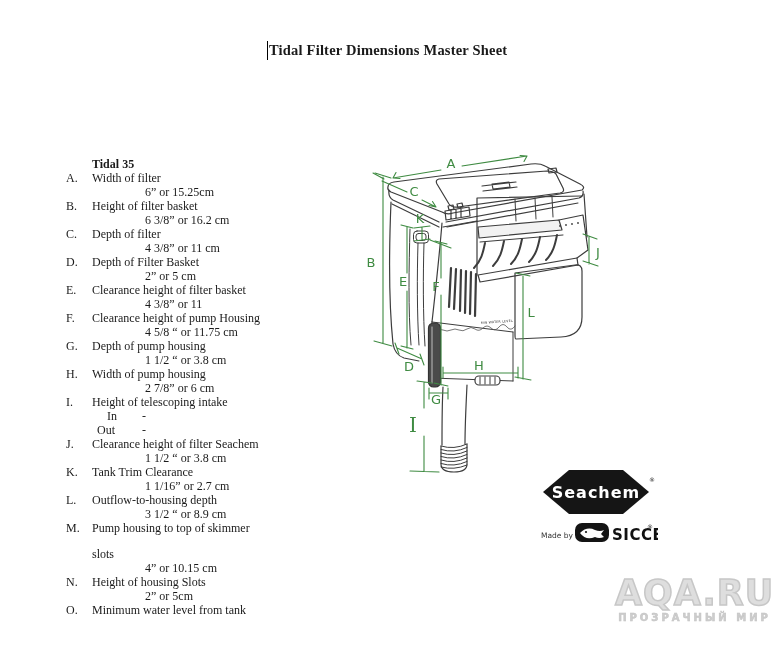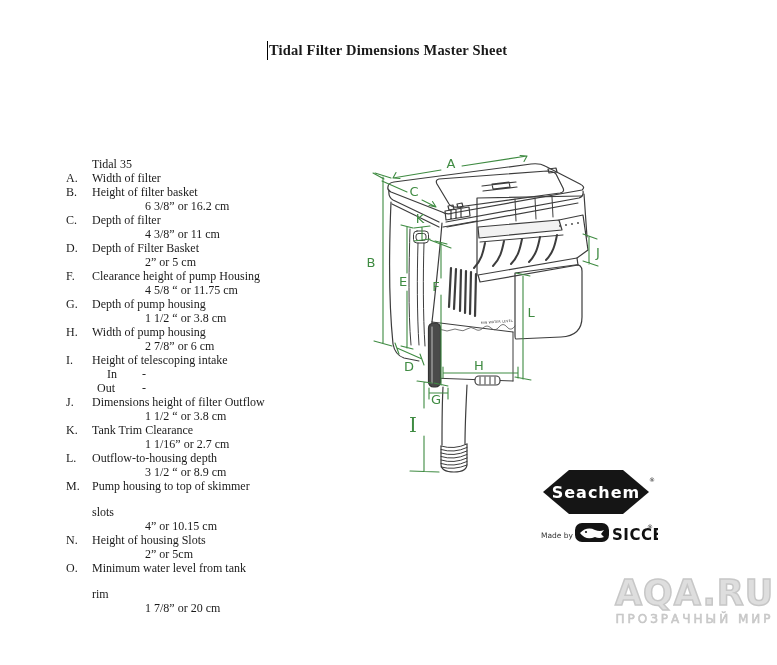--- a/index.html
+++ b/index.html
@@ -2,89 +2,94 @@
 <html><head>
 <meta charset="utf-8">
 <style>
   html,body{margin:0;padding:0;background:#fff;}
   .sheet{position:relative;width:777px;height:625px;background:#fff;overflow:hidden;
          font-family:"Liberation Serif",serif;color:#1a1a1a;border-radius:21px;}
   .title-wrap{position:absolute;left:267px;top:41px;display:flex;align-items:center;}
   .cursor{width:1px;height:19px;background:#000;margin-right:1px;}
   .doc-title{font-size:14.5px;font-weight:bold;letter-spacing:.2px;white-space:nowrap;}
   .list{position:absolute;left:66px;top:157px;width:240px;font-size:12px;line-height:14px;}
-  .head{font-weight:normal;padding-left:26px;}
+  .head{font-weight:bold;padding-left:26px;}
   .row{white-space:nowrap;}
   .letter{display:inline-block;width:26px;}
   .val{padding-left:79px;white-space:nowrap;}
   .lab2{padding-left:26px;margin-top:12px;}
   .sub{position:relative;}
   .s0{padding-left:41px;}
   .s1{padding-left:31px;}
   .dash{position:absolute;left:76px;}
   svg text{font-family:"DejaVu Sans",sans-serif;}
   .gtxt{fill:#3f8b42;font-size:13px;}
   .gserif{fill:#3f8b42;font-family:"DejaVu Serif",serif;font-size:20px;}
   .minlvl{fill:#333;font-size:3.2px;letter-spacing:.2px;}
   .diagram{position:absolute;left:355px;top:145px;}
   .seachem{position:absolute;left:533px;top:460px;}
   .watermark{position:absolute;left:612px;top:576px;width:165px;text-align:center;
              font-family:"DejaVu Sans",sans-serif;line-height:1;}
   .wm1{font-size:35px;font-weight:bold;color:#dedede;letter-spacing:1px;
        -webkit-text-stroke:1.5px #c7c7c7;}
-  .wm2{font-size:12px;font-weight:normal;color:#cdcdcd;letter-spacing:3px;margin-top:2px;
+  .wm2{font-size:10px;font-weight:bold;color:#cdcdcd;letter-spacing:3px;margin-top:2px;
        -webkit-text-stroke:.5px #c2c2c2;}
 </style>
 </head>
 <body>
 
 <div class="sheet">
 
   <div class="title-wrap">
     <span class="cursor"></span>
     <span class="doc-title">Tidal Filter Dimensions Master Sheet</span>
   </div>
 
   <div class="list">
     <div class="head">Tidal 35</div>
 
     <div>
       <div class="row"><span class="letter">A.</span><span>Width of filter</span></div>
+      <div class="val">6” or 15.25cm</div>
     </div>
     <div>
       <div class="row"><span class="letter">B.</span><span>Height of filter basket</span></div>
       <div class="val">6 3/8” or 16.2 cm</div>
     </div>
     <div>
       <div class="row"><span class="letter">C.</span><span>Depth of filter</span></div>
       <div class="val">4 3/8” or 11 cm</div>
     </div>
     <div>
       <div class="row"><span class="letter">D.</span><span>Depth of Filter Basket</span></div>
       <div class="val">2” or 5 cm</div>
+    </div>
+    <div>
+      <div class="row"><span class="letter">E.</span><span>Clearance height of filter basket</span></div>
+      <div class="val">4 3/8” or 11</div>
     </div>
     <div>
       <div class="row"><span class="letter">F.</span><span>Clearance height of pump Housing</span></div>
       <div class="val">4 5/8 “ or 11.75 cm</div>
     </div>
     <div>
       <div class="row"><span class="letter">G.</span><span>Depth of pump housing</span></div>
       <div class="val">1 1/2 “ or 3.8 cm</div>
     </div>
     <div>
       <div class="row"><span class="letter">H.</span><span>Width of pump housing</span></div>
       <div class="val">2 7/8” or 6 cm</div>
     </div>
     <div>
       <div class="row"><span class="letter">I.</span><span>Height of telescoping intake</span></div>
       <div class="sub s0"><span>In</span><span class="dash">-</span></div>
       <div class="sub s1"><span>Out</span><span class="dash">-</span></div>
     </div>
     <div>
-      <div class="row"><span class="letter">J.</span><span>Dimensions height of filter Outflow</span></div>
+      <div class="row"><span class="letter">J.</span><span>Clearance height of filter Seachem</span></div>
       <div class="val">1 1/2 “ or 3.8 cm</div>
     </div>
     <div>
       <div class="row"><span class="letter">K.</span><span>Tank Trim Clearance</span></div>
       <div class="val">1 1/16” or 2.7 cm</div>
     </div>
     <div>
       <div class="row"><span class="letter">L.</span><span>Outflow-to-housing depth</span></div>
       <div class="val">3 1/2 “ or 8.9 cm</div>
     </div>

